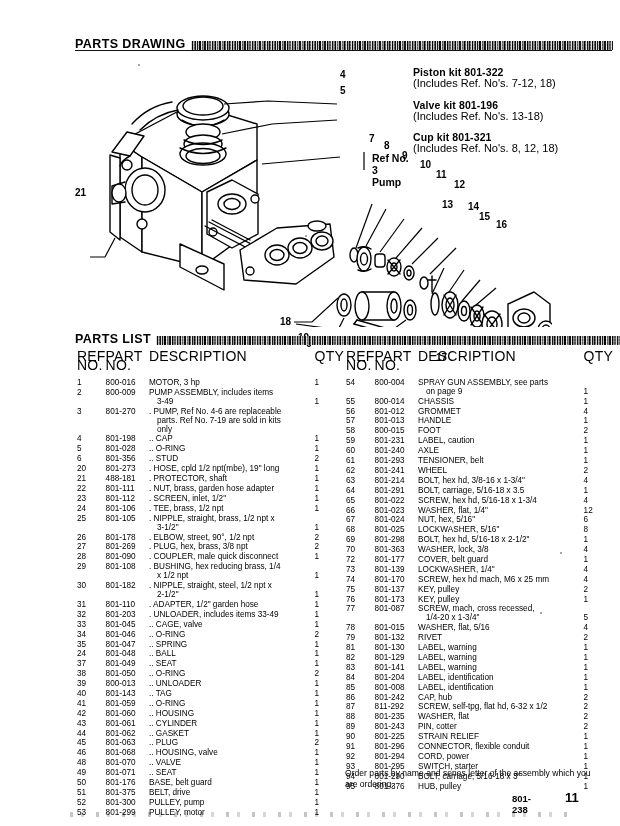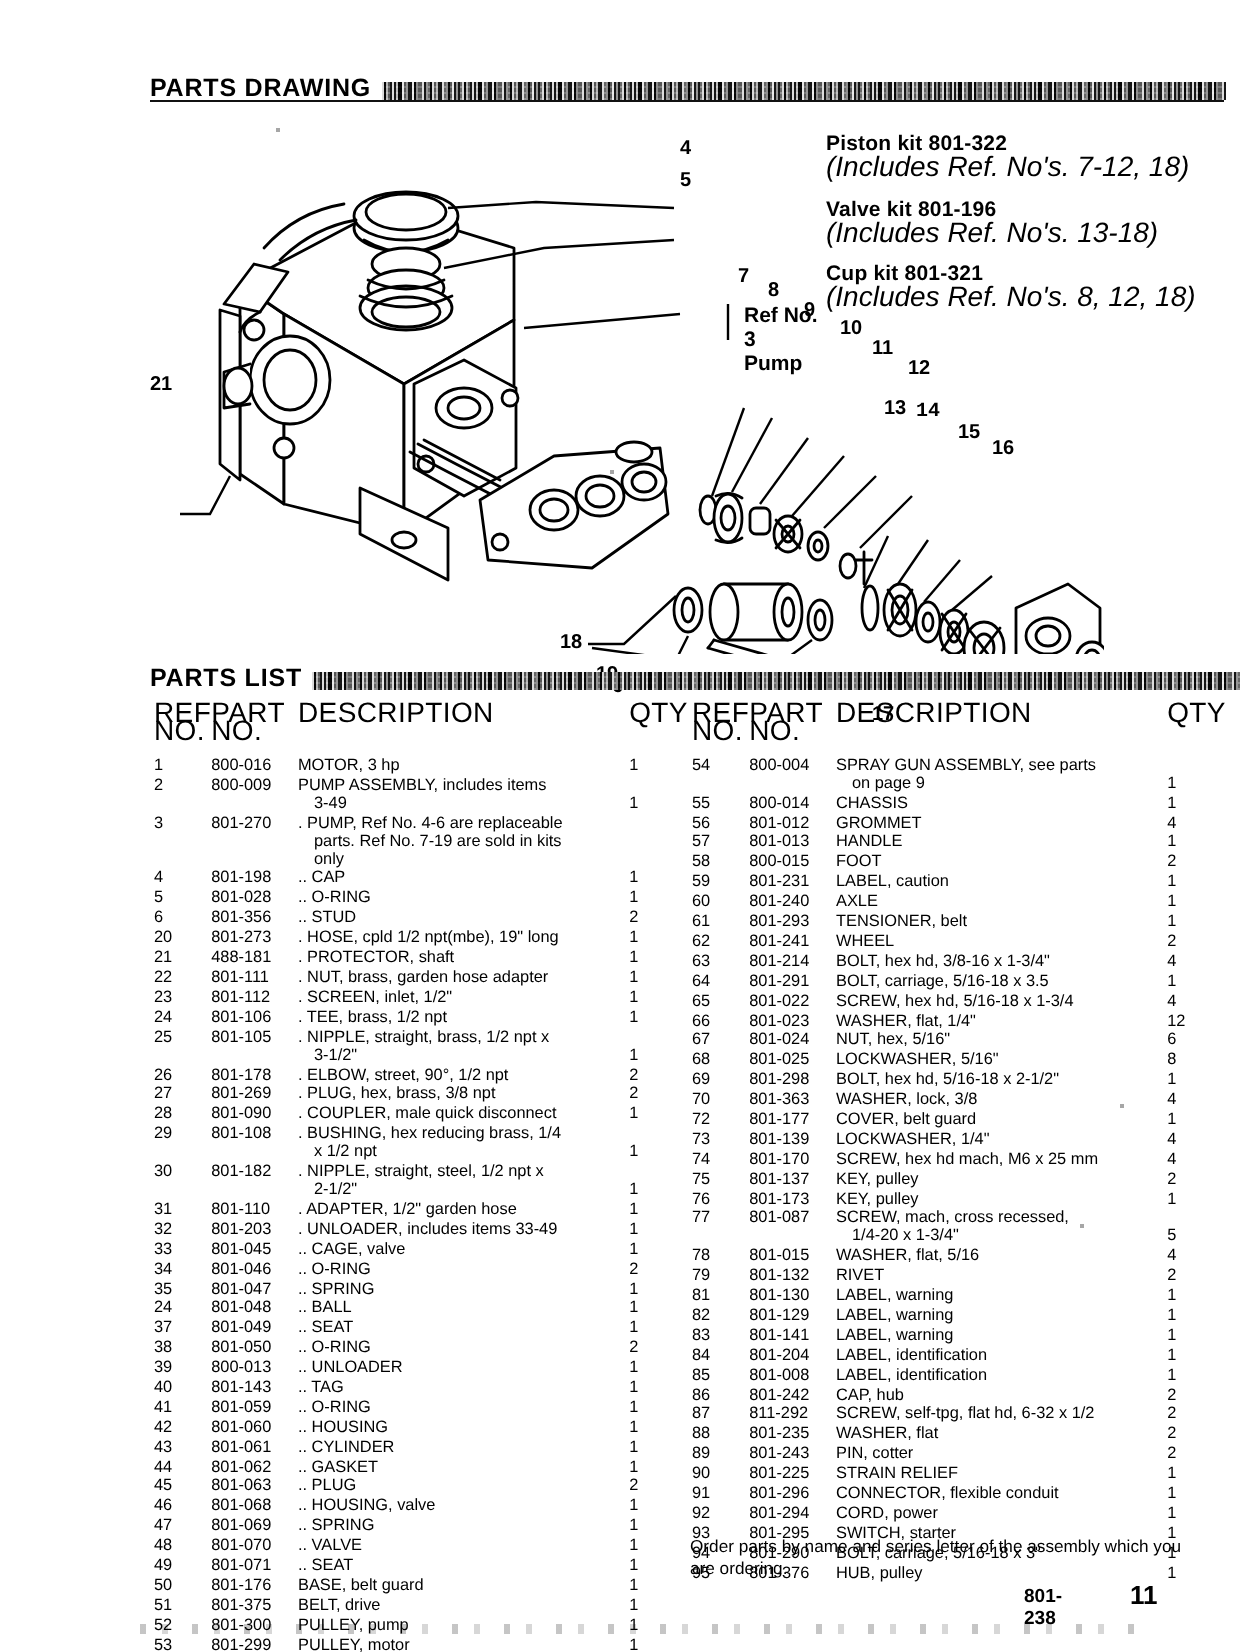--- a/index.html
+++ b/index.html
@@ -60,23 +60,22 @@
     width: 200px;
   }
   .kit { margin-bottom: 9px; }
   .kit .k-title {
     font-size: 10.5px;
     font-weight: bold;
     line-height: 12px;
     letter-spacing: .1px;
   }
   .kit .k-sub {
-    font-size: 14px;
+    font-size: 11px;
     line-height: 11.5px;
-    font-style: italic;
   }
 
   
   .drawing {
     position: absolute;
     left: 72px;
     top: 52px;
     width: 340px;
     height: 275px;
   }
@@ -342,21 +341,21 @@
     <span class="callout" style="left:268px; top:18px;">4</span>
     <span class="callout" style="left:268px; top:34px;">5</span>
     <span class="callout" style="left:3px;   top:136px;">21</span>
     <span class="callout" style="left:297px; top:82px;">7</span>
     <span class="callout" style="left:312px; top:89px;">8</span>
     <span class="callout" style="left:330px; top:99px;">9</span>
     <span class="callout" style="left:348px; top:108px;">10</span>
     <span class="callout" style="left:364px; top:118px;">11</span>
     <span class="callout" style="left:382px; top:128px;">12</span>
     <span class="callout" style="left:370px; top:148px;">13</span>
-    <span class="callout" style="left:386px; top:150px;font-family:Liberation Mono, monospace;">14</span>
+    <span class="callout" style="left:396px; top:150px;">14</span>
     <span class="callout" style="left:407px; top:160px;">15</span>
     <span class="callout" style="left:424px; top:168px;">16</span>
     <span class="callout" style="left:364px; top:301px;">17</span>
     <span class="callout" style="left:208px; top:265px;">18</span>
     <span class="callout" style="left:226px; top:281px;">19</span>
     <span class="callout" style="left:234px; top:287px;">6</span>
 
     <div class="ref3">
       <div>Ref No. 3</div>
       <div>Pump</div>
@@ -584,26 +583,20 @@
               <tr>
                 <td class="c-ref">45</td>
                 <td class="c-part">801-063</td>
                 <td class="c-desc"><span>.. PLUG</span></td>
                 <td class="c-qty">2</td>
               </tr>
               <tr>
                 <td class="c-ref">46</td>
                 <td class="c-part">801-068</td>
                 <td class="c-desc"><span>.. HOUSING, valve</span></td>
-                <td class="c-qty">1</td>
-              </tr>
-              <tr>
-                <td class="c-ref">47</td>
-                <td class="c-part">801-069</td>
-                <td class="c-desc"><span>.. SPRING</span></td>
                 <td class="c-qty">1</td>
               </tr>
               <tr>
                 <td class="c-ref">48</td>
                 <td class="c-part">801-070</td>
                 <td class="c-desc"><span>.. VALVE</span></td>
                 <td class="c-qty">1</td>
               </tr>
               <tr>
                 <td class="c-ref">49</td>

